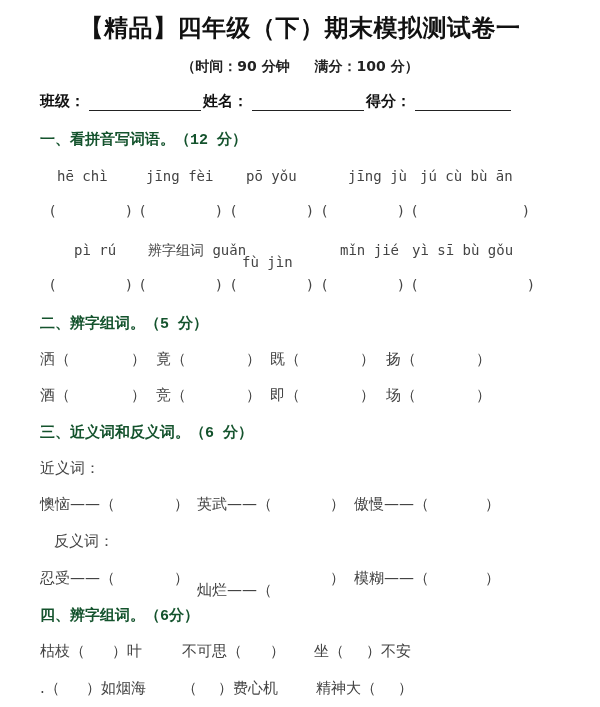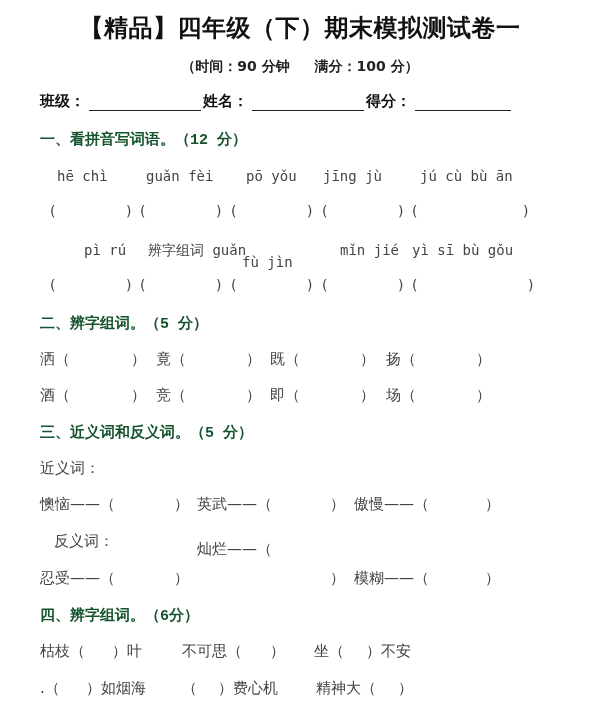--- a/index.html
+++ b/index.html
@@ -62,40 +62,40 @@
   <span>姓名：</span>
   <span class="blank" style="width:112px"></span>
   <span>得分：</span>
   <span class="blank" style="width:96px"></span>
 </div>
 
 <div class="abs heading" style="top:130px">一、看拼音写词语。（12 分）</div>
 
 <div>
   <span class="abs pinyin" style="top:168px;left:57px">hē chì</span>
-  <span class="abs pinyin" style="top:168px;left:146px">guǎn fèi</span>
+  <span class="abs pinyin" style="top:168px;left:146px">jīng fèi</span>
   <span class="abs pinyin" style="top:168px;left:246px">pō yǒu</span>
-  <span class="abs pinyin" style="top:168px;left:323px">jīng jù</span>
+  <span class="abs pinyin" style="top:168px;left:348px">jīng jù</span>
   <span class="abs pinyin" style="top:168px;left:420px">jú cù bù ān</span>
 </div>
 <div>
   <span class="abs paren" style="top:203px;left:50px">(</span>
   <span class="abs paren" style="top:203px;left:126px">)</span>
   <span class="abs paren" style="top:203px;left:140px">(</span>
   <span class="abs paren" style="top:203px;left:216px">)</span>
   <span class="abs paren" style="top:203px;left:231px">(</span>
   <span class="abs paren" style="top:203px;left:307px">)</span>
   <span class="abs paren" style="top:203px;left:322px">(</span>
   <span class="abs paren" style="top:203px;left:398px">)</span>
   <span class="abs paren" style="top:203px;left:412px">(</span>
   <span class="abs paren" style="top:203px;left:523px">)</span>
 </div>
 
 <div>
-  <span class="abs pinyin" style="top:242px;left:84px">pì rú</span>
+  <span class="abs pinyin" style="top:242px;left:74px">pì rú</span>
   <span class="abs pinyin" style="top:242px;left:148px">辨字组词 guǎn</span>
   <span class="abs pinyin" style="top:254px;left:242px">fù jìn</span>
   <span class="abs pinyin" style="top:242px;left:340px">mǐn jié</span>
   <span class="abs pinyin" style="top:242px;left:412px">yì sī bù gǒu</span>
 </div>
 <div>
   <span class="abs paren" style="top:277px;left:50px">(</span>
   <span class="abs paren" style="top:277px;left:126px">)</span>
   <span class="abs paren" style="top:277px;left:140px">(</span>
   <span class="abs paren" style="top:277px;left:216px">)</span>
@@ -122,35 +122,35 @@
   <span class="abs txt" style="top:386px;left:40px">酒（</span>
   <span class="abs txt" style="top:386px;left:131px">）</span>
   <span class="abs txt" style="top:386px;left:156px">竞（</span>
   <span class="abs txt" style="top:386px;left:246px">）</span>
   <span class="abs txt" style="top:386px;left:270px">即（</span>
   <span class="abs txt" style="top:386px;left:360px">）</span>
   <span class="abs txt" style="top:386px;left:386px">场（</span>
   <span class="abs txt" style="top:386px;left:476px">）</span>
 </div>
 
-<div class="abs heading" style="top:423px">三、近义词和反义词。（5 分）</div>
+<div class="abs heading" style="top:423px">三、近义词和反义词。（6 分）</div>
 <div class="abs txt" style="top:459px;left:40px">近义词：</div>
 <div>
   <span class="abs txt" style="top:495px;left:40px">懊恼——（</span>
   <span class="abs txt" style="top:495px;left:174px">）</span>
   <span class="abs txt" style="top:495px;left:197px">英武——（</span>
   <span class="abs txt" style="top:495px;left:330px">）</span>
   <span class="abs txt" style="top:495px;left:354px">傲慢——（</span>
   <span class="abs txt" style="top:495px;left:485px">）</span>
 </div>
 <div class="abs txt" style="top:532px;left:54px">反义词：</div>
 <div>
   <span class="abs txt" style="top:569px;left:40px">忍受——（</span>
   <span class="abs txt" style="top:569px;left:174px">）</span>
-  <span class="abs txt" style="top:540px;left:197px">灿烂——（</span>
+  <span class="abs txt" style="top:581px;left:197px">灿烂——（</span>
   <span class="abs txt" style="top:569px;left:330px">）</span>
   <span class="abs txt" style="top:569px;left:354px">模糊——（</span>
   <span class="abs txt" style="top:569px;left:485px">）</span>
 </div>
 
 <div class="abs heading" style="top:606px">四、辨字组词。（6分）</div>
 <div>
   <span class="abs txt" style="top:642px;left:40px">枯枝（</span>
   <span class="abs txt" style="top:642px;left:112px">）叶</span>
   <span class="abs txt" style="top:642px;left:182px">不可思（</span>

